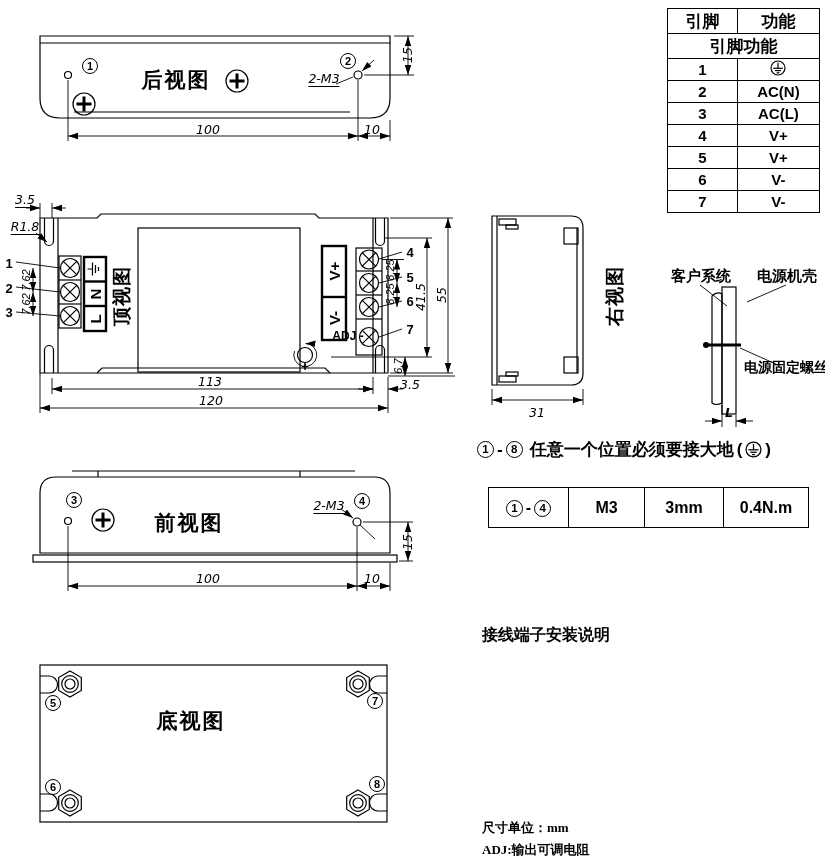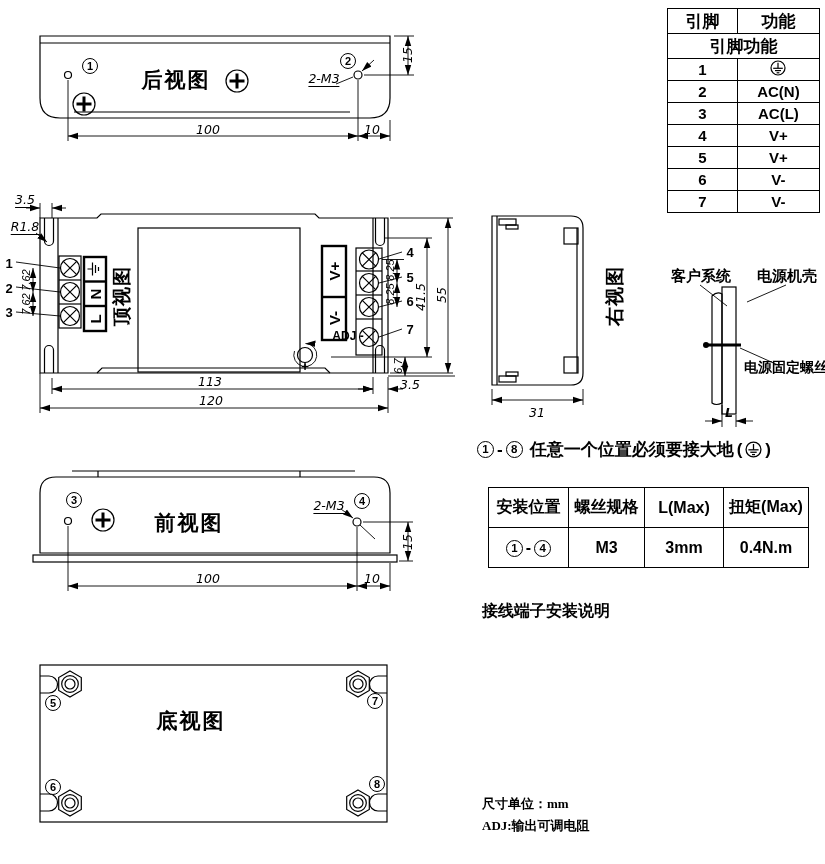--- a/index.html
+++ b/index.html
@@ -5,21 +5,21 @@
   * { margin:0; padding:0; box-sizing:border-box; }
   html,body { width:825px; height:864px; background:#fff; color:#000;
     font-family:"Liberation Sans","DejaVu Sans",sans-serif; overflow:hidden; position:relative; }
   #stage { position:absolute; inset:0; width:825px; height:864px; }
   #linework { position:absolute; left:0; top:0; }
   svg * { stroke:#000; fill:none; stroke-width:1.2; }
   svg .thin { stroke-width:0.9; }
   svg .thk  { stroke-width:2.4; }
   svg .sw3  { stroke-width:3; }
   svg .fill { fill:#000; stroke:none; }
-  .lbl { position:absolute; white-space:nowrap; }
+  .lbl { position:absolute; white-space:nowrap;margin-top:24px; }
   .ctr { position:absolute; white-space:nowrap; transform:translate(-50%,-50%); }
   .rot { transform:translate(-50%,-50%) rotate(-90deg); }
   .vt  { font-weight:bold; font-size:21px; letter-spacing:2px; }
   .vt2 { font-weight:bold; font-size:19px; letter-spacing:1px; }
   .dim-t { font-style:italic; font-size:12.5px; font-family:"DejaVu Sans",sans-serif; }
   .dim-s { font-style:italic; font-size:11px; }
   .ul { border-bottom:1px solid #000; }
   .num { font-weight:bold; font-size:13px; }
   .badge { display:inline-flex; align-items:center; justify-content:center;
     width:17px; height:17px; border:1.4px solid #000; border-radius:50%;
@@ -405,26 +405,20 @@
 </div>
 
 <table id="install-table">
   <colgroup>
         <col style="width:80px">
         <col style="width:76px">
         <col style="width:79px">
         <col style="width:85px">
       </colgroup>
   <tbody>
-        <tr>
-    <td>安装位置</td>
-    <td>螺丝规格</td>
-    <td>L(Max)</td>
-    <td>扭矩(Max)</td>
-  </tr>
   <tr>
     <td><span class="flexmid">
               <span class="badge">1</span>
               <span>-</span>
               <span class="badge">4</span>
             </span></td>
     <td>M3</td>
     <td>3mm</td>
     <td>0.4N.m</td>
   </tr>

